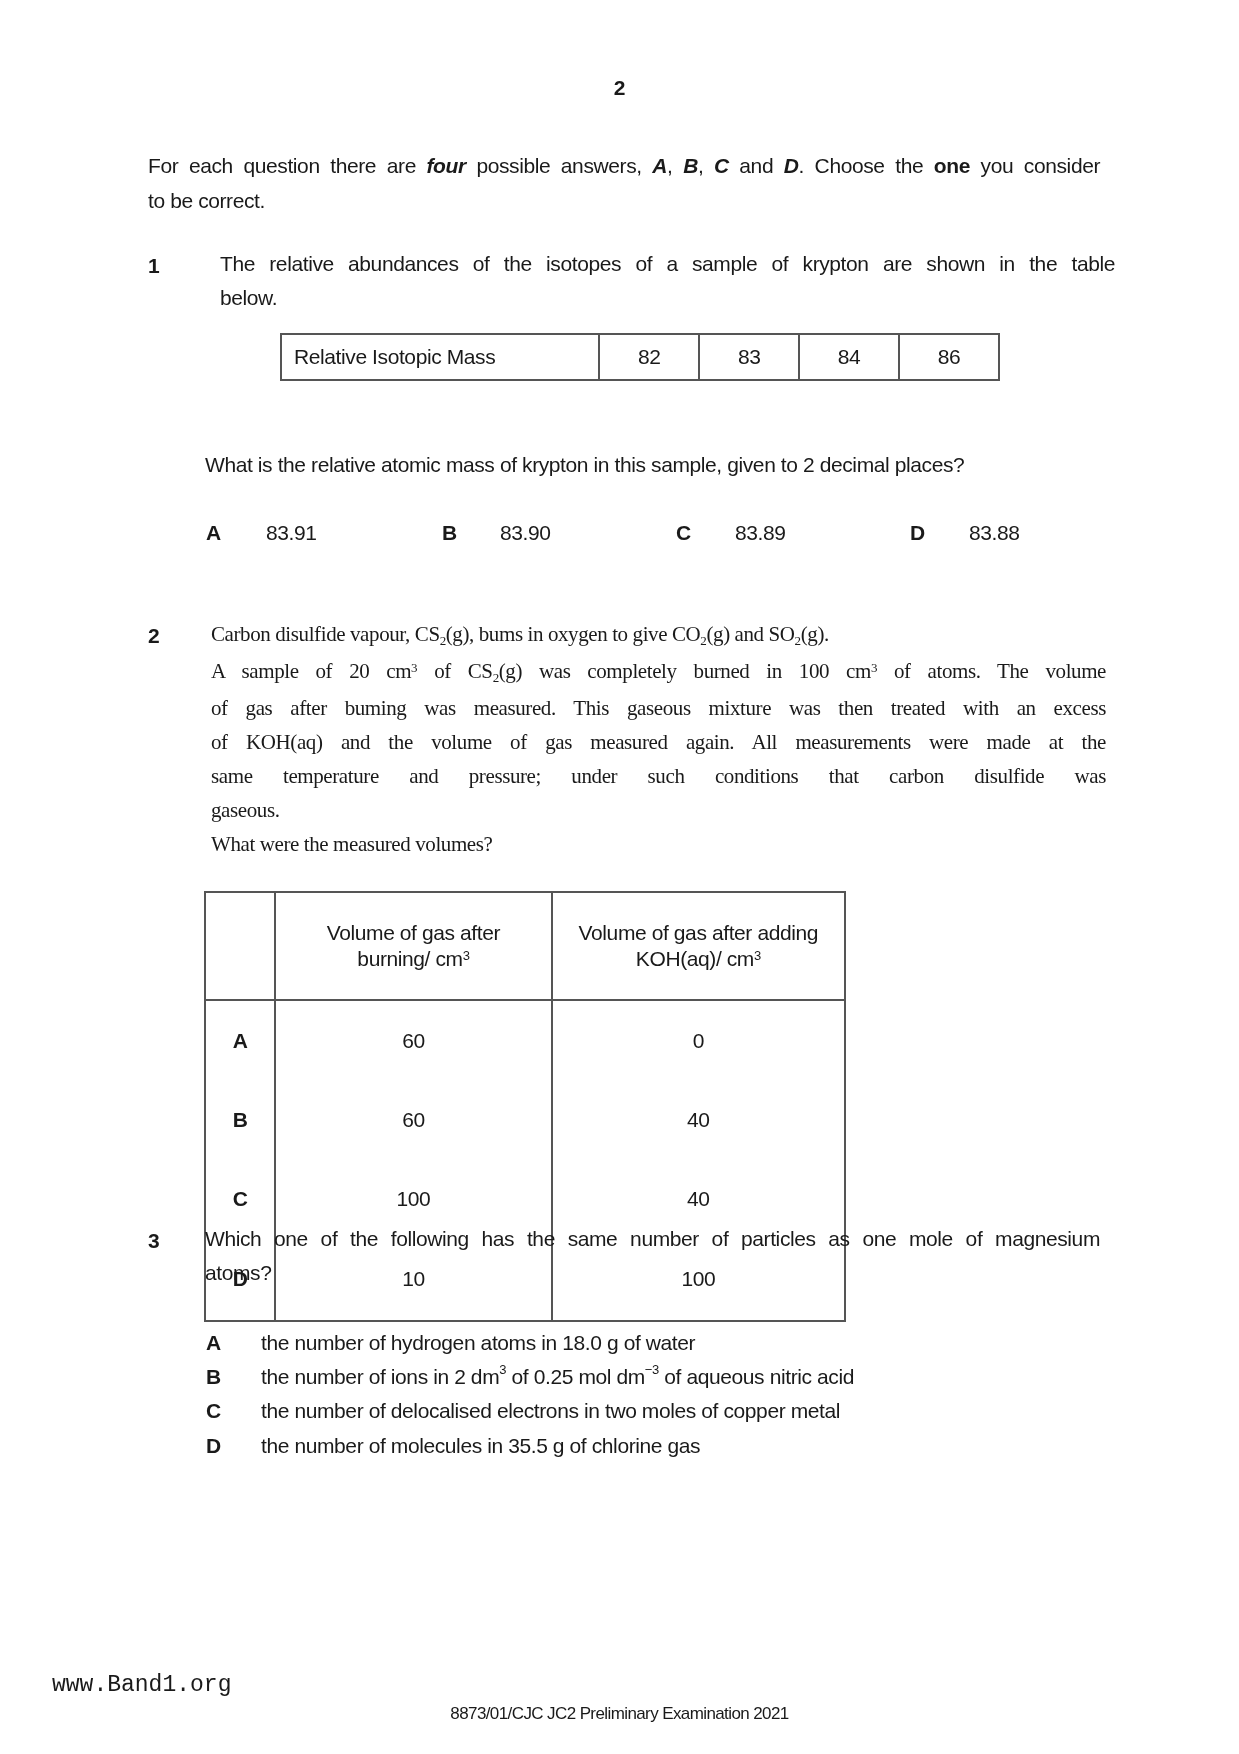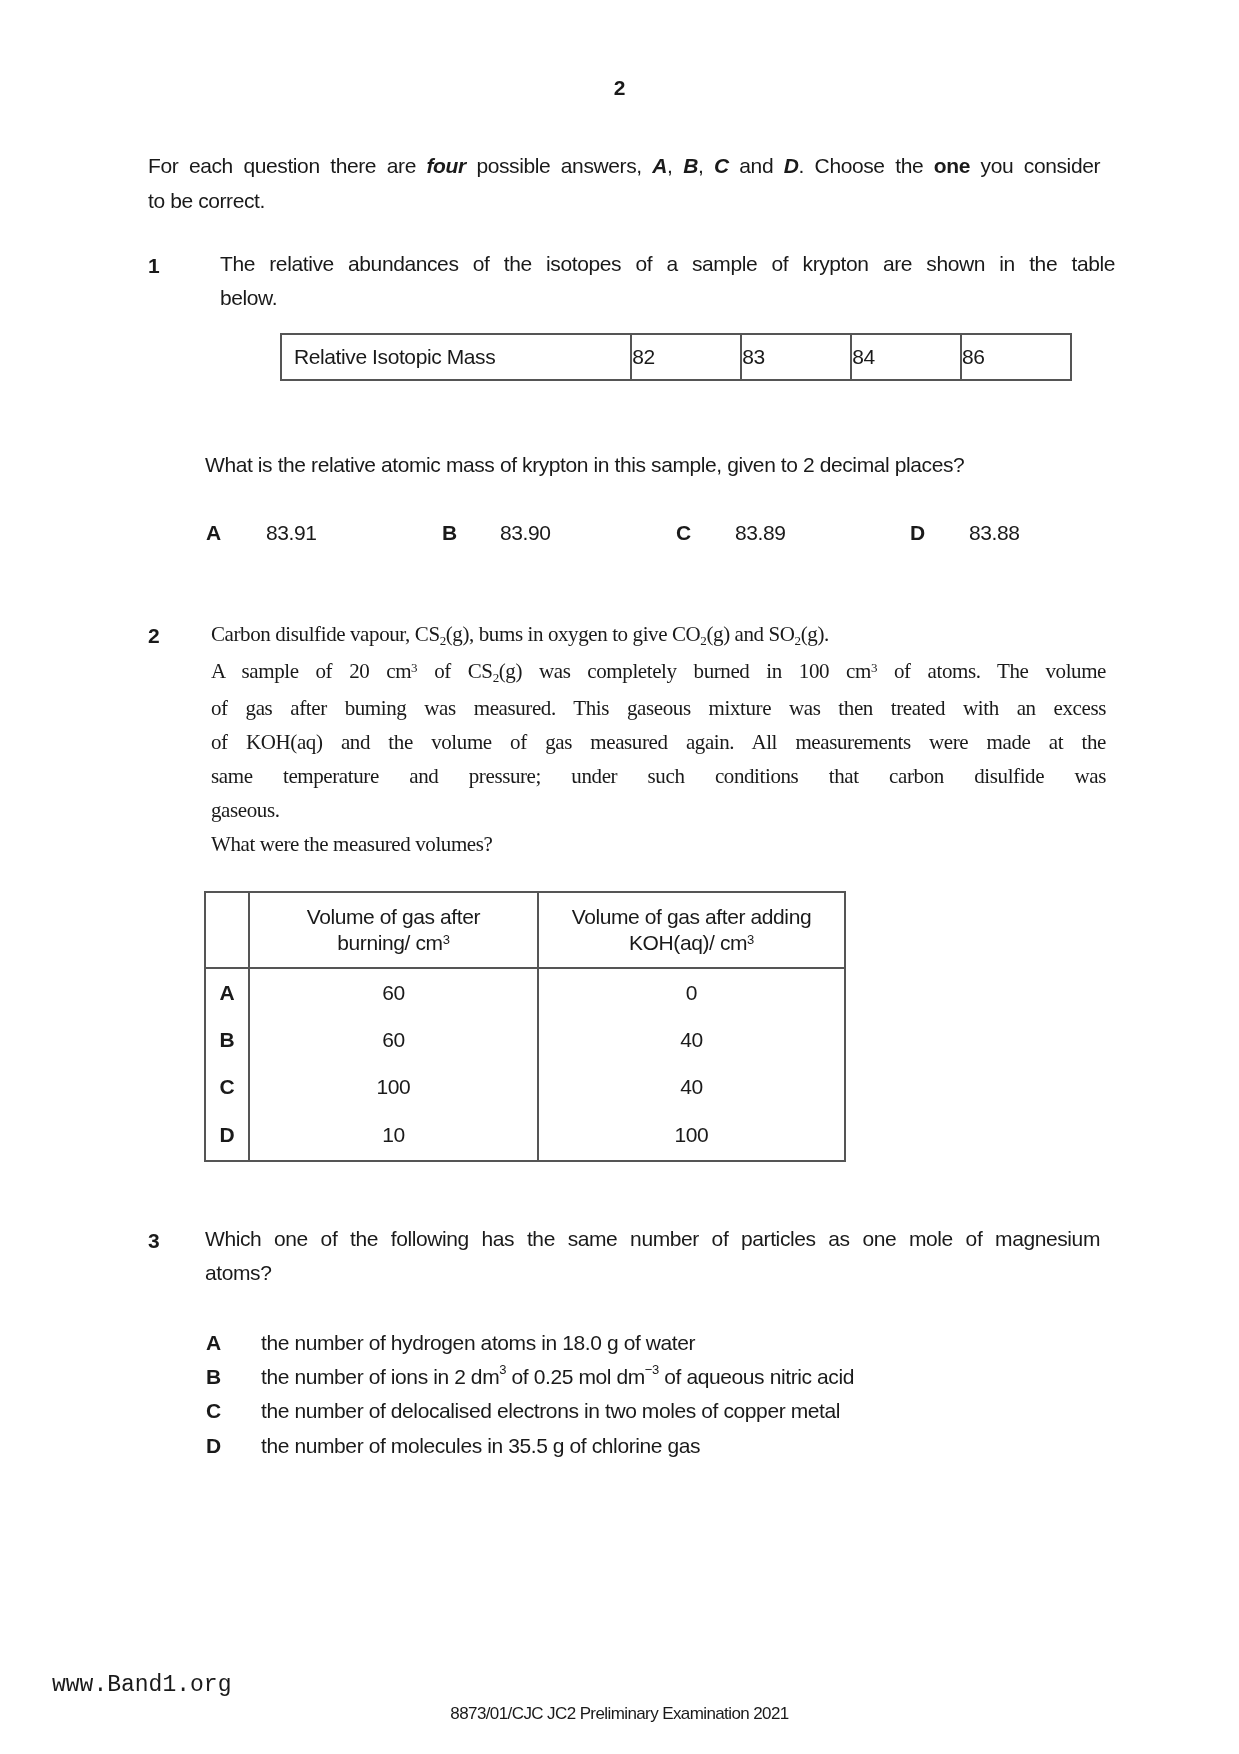--- a/index.html
+++ b/index.html
@@ -35,47 +35,47 @@
       width: 895px;
       line-height: 34px;
     }
     .line { display: block; white-space: nowrap; }
     .just-line { display: block; text-align: justify; text-align-last: justify; white-space: normal; }
 
     
     table { border-collapse: collapse; }
     .t1 {
       left: 280px; top: 333px;
-      width: 792px;
+      width: 720px;
       border: 2px solid #555;
     }
     .t1 td {
       border: 2px solid #555;
       height: 44px;
       padding: 0;
-      text-align: left;
+      text-align: center;
       font-size: 21px;
     }
     .t1 td.label {
       text-align: left;
       padding-left: 12px;
       width: 292px;
     }
     .t1 td.val { width: 94px; }
 
     
     .opt-letter { font-weight: bold; }
     
     .t2 {
       left: 204px; top: 891px;
       width: 642px;
       border: 2px solid #555;
     }
     .t2 td {
-      padding: 0;
+      padding: 16px;
       text-align: center;
       font-size: 21px;
       border-left: 2px solid #555;
       border-right: 2px solid #555;
     }
     .t2 tr.head td {
       height: 74px;
       border-bottom: 2px solid #555;
       line-height: 26px;
     }

